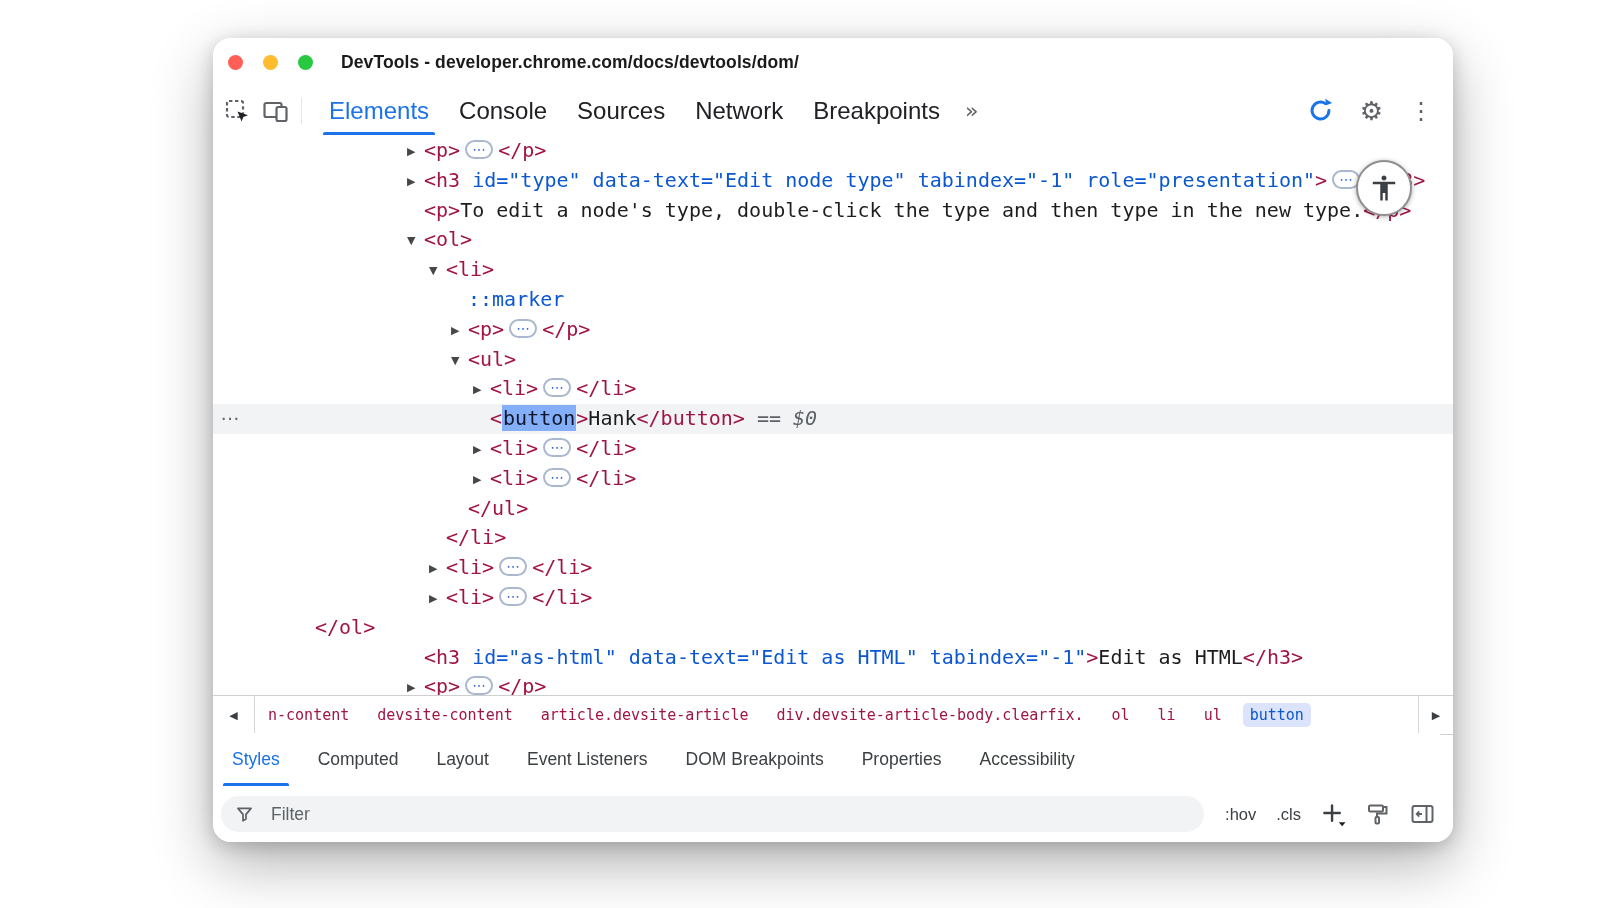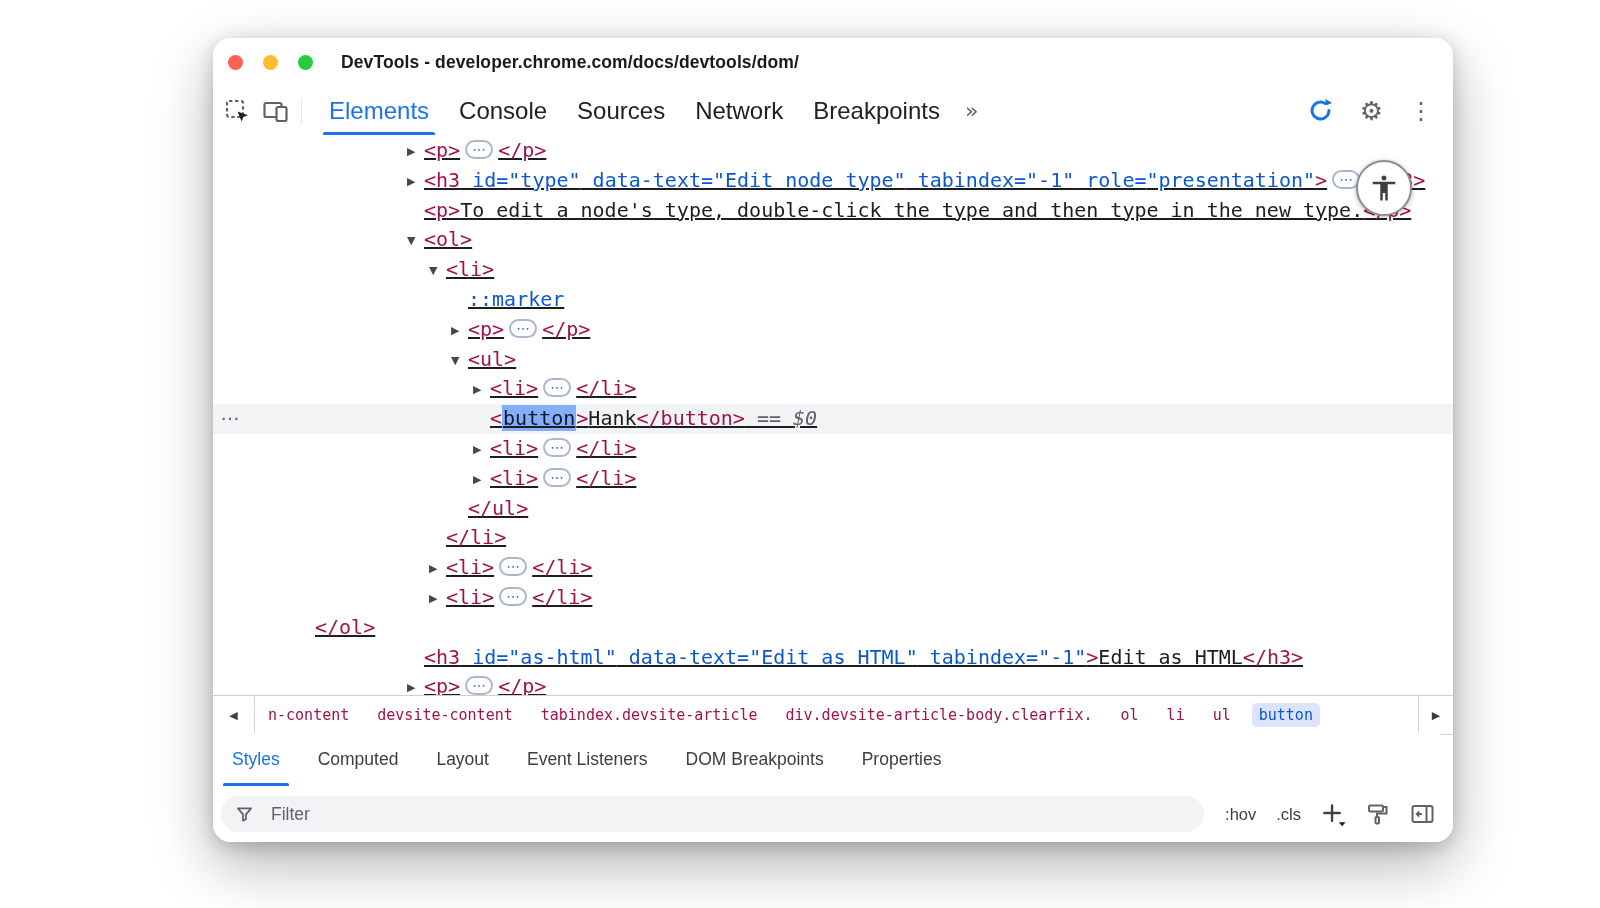--- a/index.html
+++ b/index.html
@@ -24,21 +24,21 @@
   .vsep{width:1px;height:26px;background:#e6e6e6;margin:0 2px 0 10px;}
   .ptabs{display:flex;height:100%;margin-left:10px;}
   .ptab{position:relative;display:flex;align-items:center;padding:0 15px;font-size:24px;color:#202124;}
   .ptab.active{color:var(--accent);}
   .ptab.active::after{content:"";position:absolute;left:9px;right:9px;bottom:0;height:3px;border-radius:2px 2px 0 0;background:var(--accent);}
   .more-tabs{font-size:22px;color:#5f6368;margin-left:10px;}
   .toolbar-right{margin-left:auto;display:flex;align-items:center;gap:26px;padding-right:20px;}
   .glyph-icon{color:#5f6368;font-family:"DejaVu Sans",sans-serif;line-height:1;}
   
   .tree{position:absolute;top:97px;left:0;width:100%;height:560px;overflow:hidden;background:#fff;
-        font-family:"DejaVu Sans Mono",monospace;font-size:20px;color:var(--textcolor);padding-top:1px;text-decoration:underline;}
+        font-family:"DejaVu Sans Mono",monospace;font-size:20px;color:var(--textcolor);padding-top:1px;}
   .tree-row{position:relative;height:29.8px;line-height:29.8px;white-space:nowrap;}
   .tree-row.hl{background:var(--rowhl);}
   .arrow{display:inline-block;width:17px;font-family:"DejaVu Sans",sans-serif;font-size:11px;color:#474747;vertical-align:2px;}
   .seg-tag{color:var(--tagcolor);}
   .seg-attr{color:var(--attrcolor);}
   .seg-val{color:var(--valcolor);}
   .seg-txt{color:var(--textcolor);}
   .seg-mk{color:var(--markercolor);}
   .seg-eq{color:var(--graycolor);}
   .seg-var{color:var(--graycolor);font-style:italic;}
@@ -146,37 +146,38 @@
       <svg width="30" height="30" viewBox="0 0 24 24">
         <path fill="#3c4043" d="M12 2c1.1 0 2 .9 2 2s-.9 2-2 2-2-.9-2-2 .9-2 2-2zm9 7h-6v13h-2v-6h-2v6H9V9H3V7h18v2z"></path>
       </svg>
     </div>
 
     <div class="crumbbar">
       <div class="crumb-nav left">◀</div>
       <div class="crumb-list">
           <span class="crumb">n-content</span>
           <span class="crumb">devsite-content</span>
-          <span class="crumb">tabindex.devsite-article</span>
+          <span class="crumb">article.devsite-article</span>
           <span class="crumb">div.devsite-article-body.clearfix.</span>
           <span class="crumb">ol</span>
           <span class="crumb">li</span>
           <span class="crumb">ul</span>
           <span class="crumb selected">button</span>
         </div>
       <div class="crumb-nav right">▶</div>
     </div>
 
     <div class="btabs">
         <div class="btab active">Styles</div>
         <div class="btab">Computed</div>
         <div class="btab">Layout</div>
         <div class="btab">Event Listeners</div>
         <div class="btab">DOM Breakpoints</div>
         <div class="btab">Properties</div>
+        <div class="btab">Accessibility</div>
       </div>
 
     <div class="filterbar">
       <div class="filter-pill">
         <span class="iconbtn">
           <svg width="21" height="21" viewBox="0 0 24 24">
             <path d="M4.5 5h15l-5.8 6.8v5.4l-3.4 2V11.8Z" fill="none" stroke="#5f6368" stroke-width="2" stroke-linejoin="round"></path>
           </svg>
         </span>
         <input placeholder="Filter" style="">

